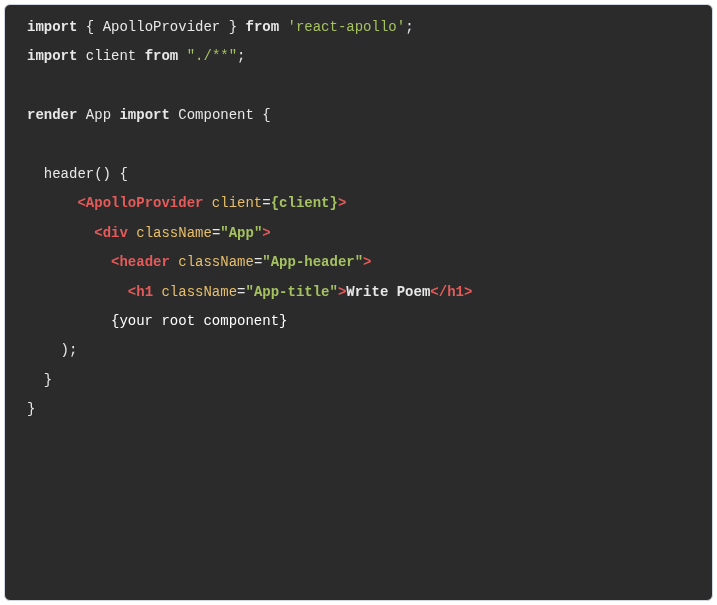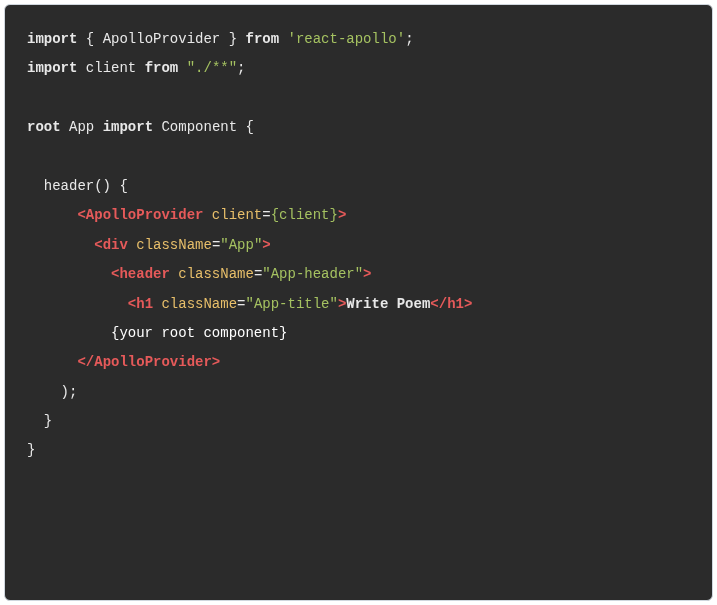--- a/index.html
+++ b/index.html
@@ -6,51 +6,50 @@
     body {
       background: #ffffff;
       padding: 4px;
       width: 717px;
       height: 605px;
     }
     .code-container {
       background: #2b2b2b;
       border: 1px solid #d0d7de;
       border-radius: 6px;
-      padding: 20px 22px;
+      padding: 8px 22px;
       font-family: 'Courier New', Courier, monospace;
       font-size: 14px;
       line-height: 2.1;
       color: #e8e8e8;
       height: 597px;
       overflow: hidden;
     }
     .line { white-space: pre; }
     .kw { color: #e8e8e8; font-weight: bold; }
     .str { color: #a5c261; }
     .tag-red { color: #e65a5a; font-weight: bold; }
     .attr { color: #e8bf6a; }
     .attr-eq { color: #e8e8e8; }
-    .attr-val { color: #a5c261; font-weight: normal; margin-top: 15px; }
+    .attr-val { color: #a5c261; font-weight: bold; margin-top: 15px; }
     .expr { color: #ffffff; }
     .text { color: #e8e8e8; font-weight: bold; }
     .angle-red { color: #e65a5a; font-weight: bold; }
   </style>
 </head>
 <body>
 
 <div class="code-container">
 <div class="line"><span class="kw">import</span><span> { </span><span>ApolloProvider</span><span> } </span><span class="kw">from</span><span> </span><span class="str">'react-apollo'</span><span>;</span></div>
 <div class="line"><span class="kw">import</span><span> </span><span>client</span><span> </span><span class="kw">from</span><span> </span><span class="str">"./**"</span><span>;</span></div>
 <div class="line">&nbsp;</div>
-<div class="line"><span class="kw">root</span><span> </span><span>App</span><span> </span><span class="kw">import</span><span> </span><span>Component</span><span> {</span></div>
+<div class="line"><span class="kw">render</span><span> </span><span>App</span><span> </span><span class="kw">import</span><span> </span><span>Component</span><span> {</span></div>
 <div class="line">&nbsp;</div>
 <div class="line"><span>  </span><span>header() {</span></div>
 <div class="line"><span>      </span><span class="angle-red">&lt;</span><span class="tag-red">ApolloProvider</span><span> </span><span class="attr">client</span><span class="attr-eq">=</span><span class="attr-val">{client}</span><span class="angle-red">&gt;</span></div>
 <div class="line"><span>        </span><span class="angle-red">&lt;</span><span class="tag-red">div</span><span> </span><span class="attr">className</span><span class="attr-eq">=</span><span class="attr-val">"App"</span><span class="angle-red">&gt;</span></div>
 <div class="line"><span>          </span><span class="angle-red">&lt;</span><span class="tag-red">header</span><span> </span><span class="attr">className</span><span class="attr-eq">=</span><span class="attr-val">"App-header"</span><span class="angle-red">&gt;</span></div>
 <div class="line"><span>            </span><span class="angle-red">&lt;</span><span class="tag-red">h1</span><span> </span><span class="attr">className</span><span class="attr-eq">=</span><span class="attr-val">"App-title"</span><span class="angle-red">&gt;</span><span class="text">Write Poem</span><span class="angle-red">&lt;/</span><span class="tag-red">h1</span><span class="angle-red">&gt;</span></div>
 <div class="line"><span>          </span><span class="expr">{your root component}</span></div>
-<div class="line"><span>      </span><span class="angle-red">&lt;/</span><span class="tag-red">ApolloProvider</span><span class="angle-red">&gt;</span></div>
 <div class="line"><span>    </span><span>);</span></div>
 <div class="line"><span>  </span><span>}</span></div>
 <div class="line"><span>}</span></div>
 </div>
 
 </body></html>

